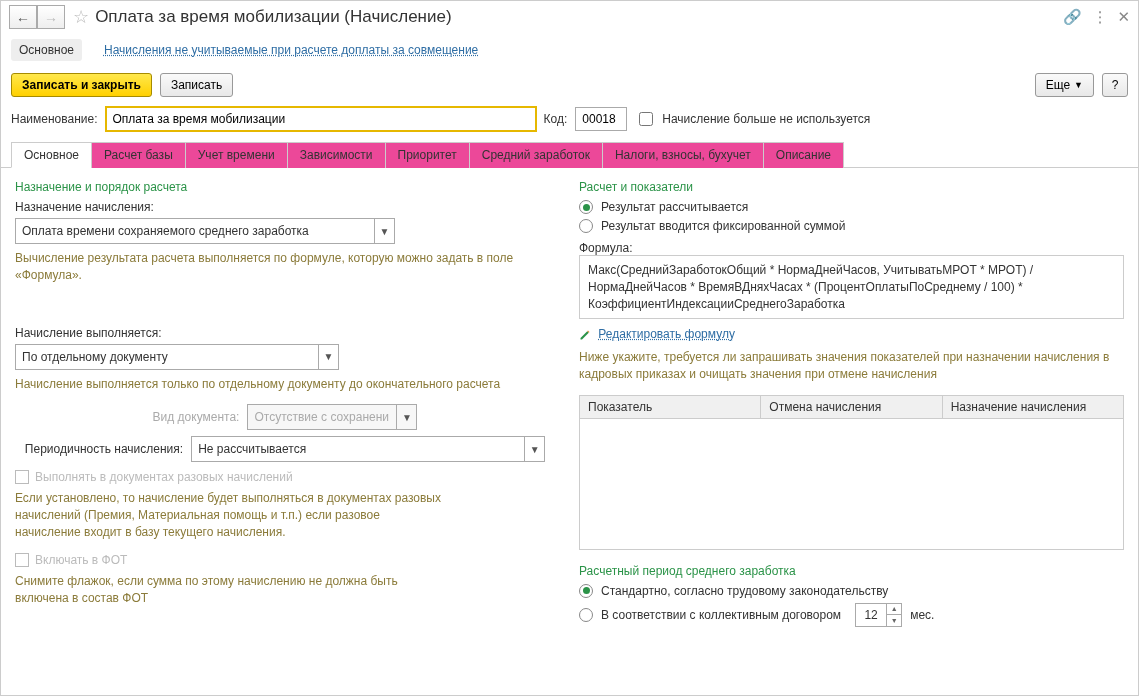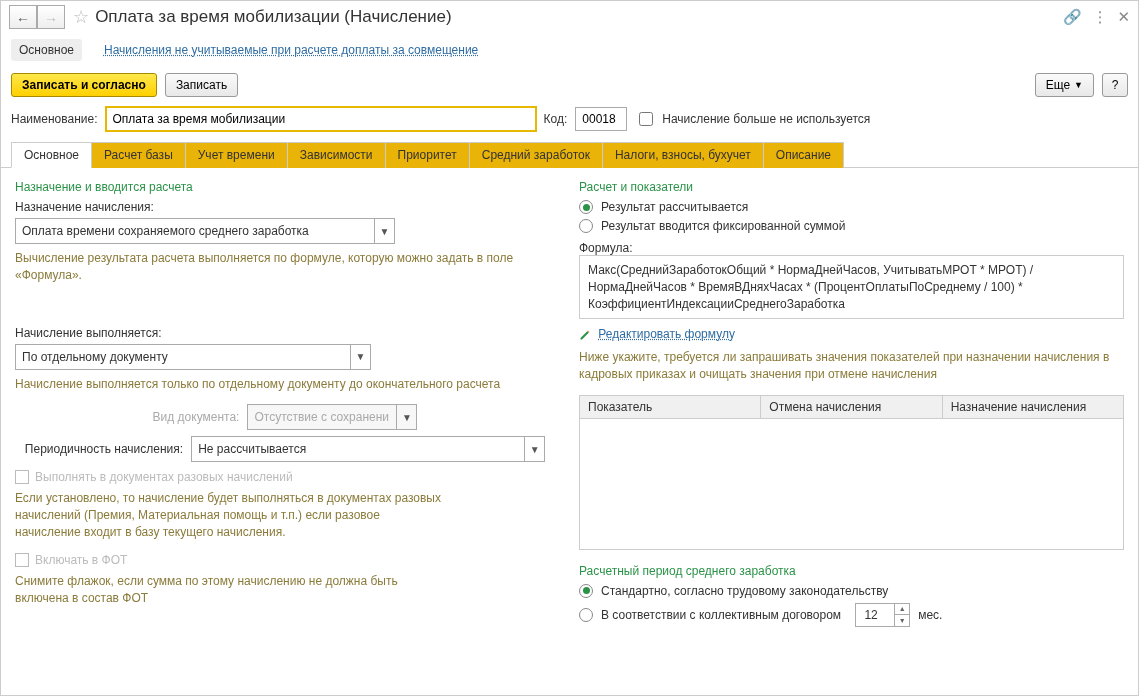--- a/index.html
+++ b/index.html
@@ -97,21 +97,21 @@
   .chk input { width:14px; height:14px; }
 
   .tabs {
     display:flex;
     padding: 0 10px;
     border-bottom:1px solid #ccc;
   }
   .tab {
     border:1px solid #ccc;
     border-bottom:none;
-    background:#eab308;
+    background:#ec4899;
     padding:5px 12px;
     cursor:pointer;
     margin-right:-1px;
     position:relative;
     top:1px;
   }
   .tab.active {
     background:#fff;
     border-bottom:1px solid #fff;
   }
@@ -198,21 +198,20 @@
     border-right:1px solid #ccc;
     font-size:12px;
   }
   .th:last-child { border-right:none; }
   .table-body { height:130px; }
 
   .spin {
     display:flex; align-items:center;
     border:1px solid #aaa;
     height:24px;
-    gap:8px;
   }
   .spin-val { width:30px; text-align:center; }
   .spin-btns {
     display:flex; flex-direction:column;
     border-left:1px solid #aaa;
   }
   .spin-btn {
     height:11px; width:14px;
     display:flex; align-items:center; justify-content:center;
     font-size:7px; color:#666;
@@ -240,21 +239,21 @@
     <span>✕</span>
   </div>
 </div>
 
 <div class="topnav">
   <span class="topnav-item active">Основное</span>
   <span class="topnav-item topnav-link">Начисления не учитываемые при расчете доплаты за совмещение</span>
 </div>
 
 <div class="toolbar">
-  <button class="btn btn-yellow">Записать и согласно</button>
+  <button class="btn btn-yellow">Записать и закрыть</button>
   <button class="btn">Записать</button>
   <div class="spacer"></div>
   <button class="btn btn-more">
     <span>Еще</span>
     <span style="font-size:9px;">▼</span>
   </button>
   <button class="btn btn-help">?</button>
 </div>
 
 <div class="name-row">
@@ -275,32 +274,32 @@
   <div class="tab">Зависимости</div>
   <div class="tab">Приоритет</div>
   <div class="tab">Средний заработок</div>
   <div class="tab">Налоги, взносы, бухучет</div>
   <div class="tab">Описание</div>
 </div>
 
 <div class="content">
 
   <div class="col col-left">
-    <div class="section-title">Назначение и вводится расчета</div>
+    <div class="section-title">Назначение и порядок расчета</div>
     <div class="label">Назначение начисления:</div>
     <div class="combo" style="width:380px;margin-top:4px;">
       <div class="combo-text">Оплата времени сохраняемого среднего заработка</div>
       <div class="combo-arrow">▼</div>
     </div>
     <div class="olive-note">Вычисление результата расчета выполняется по формуле, которую можно задать в поле «Формула».</div>
 
     <div style="height:30px;"></div>
 
     <div class="label">Начисление выполняется:</div>
-    <div class="combo" style="width:356px;margin-top:4px;">
+    <div class="combo" style="width:324px;margin-top:4px;">
       <div class="combo-text">По отдельному документу</div>
       <div class="combo-arrow">▼</div>
     </div>
     <div class="olive-note">Начисление выполняется только по отдельному документу до окончательного расчета</div>
 
     <div class="field-row">
       <span class="label disabled">Вид документа:</span>
       <div class="combo disabled" style="width:170px;">
         <div class="combo-text">Отсутствие с сохранени</div>
         <div class="combo-arrow">▼</div>

